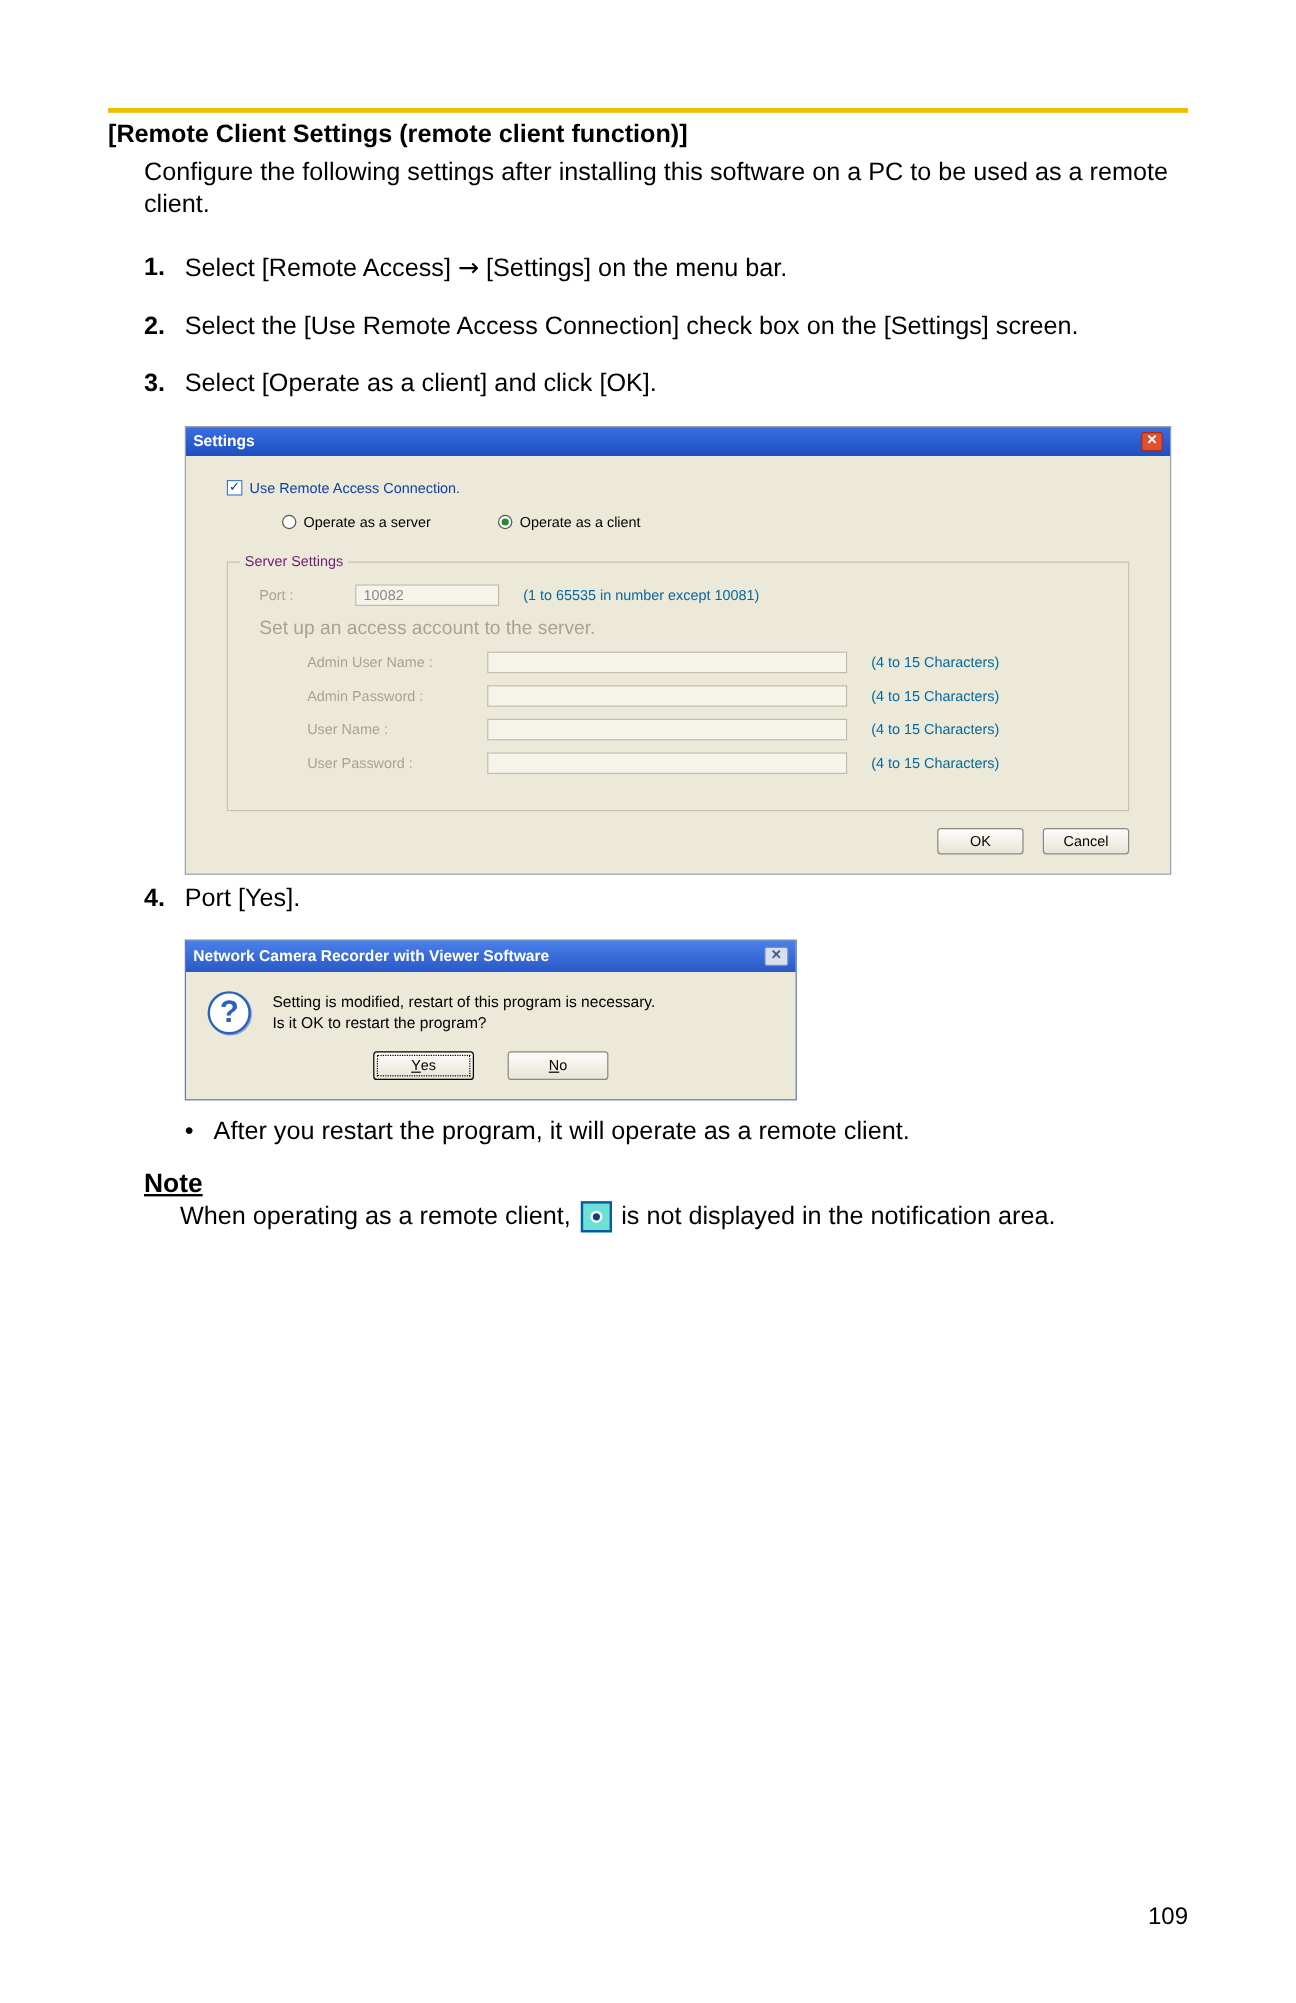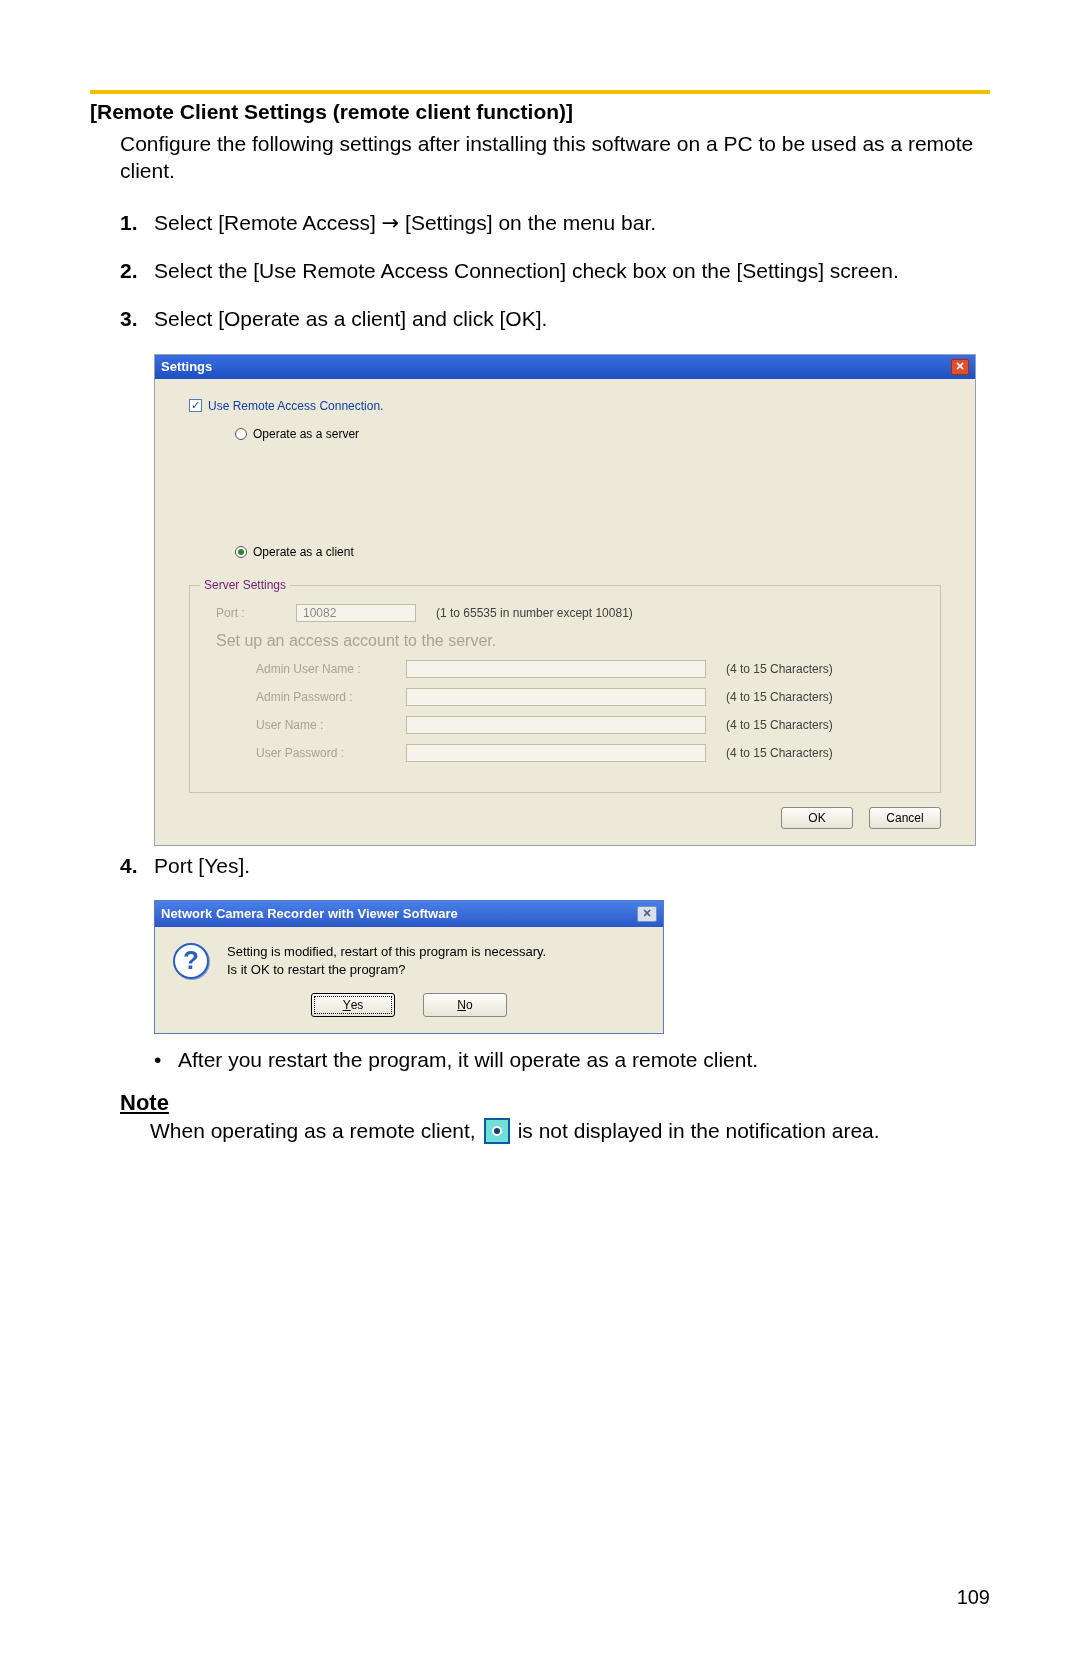--- a/index.html
+++ b/index.html
@@ -134,24 +134,23 @@
     display:flex; align-items:center; gap:6px;
     color: #1040a0;
     margin-bottom: 14px;
   }
   .cb {
     width:13px;height:13px;border:1px solid #4a7ac0;background:#fff;
     display:flex;align-items:center;justify-content:center;
     color:#1040a0;font-size:11px;line-height:1;
   }
   .radio-row {
-    display:flex; gap: 104px;
+    display:flex; gap: 56px;
     margin-left: 46px;
     margin-bottom: 26px;
-    flex-direction: column;
   }
   .radio-item { display:flex; align-items:center; gap:6px; font-size:12px;}
   .radio {
     width:12px;height:12px;border:1px solid #555;border-radius:50%;
     background:#fff; display:flex;align-items:center;justify-content:center;
   }
   .radio.sel::after{
     content:"";width:6px;height:6px;border-radius:50%;background:#2a8a2a;
   }
   .fieldset {
@@ -175,21 +174,21 @@
   }
   .form-row .lbl { width: 150px; text-align: left; font-size:12px; color:#a8a494;}
   .form-row .lbl.indent { margin-left: 40px; width: 140px;}
   .txt {
     border:1px solid #c0bcac;
     background:#f6f4ea;
     height:18px;
     width: 300px;
   }
   .txt.small { width: 120px; }
-  .hint { font-size:12px; color:#404040; margin-left:10px;}
+  .hint { font-size:12px; color:#0369a1; margin-left:10px;}
   .sub-note { font-size:16px; color:#a8a494; margin:8px 0 10px 0;}
   .btn-row {
     display:flex; justify-content:flex-end; gap:16px;
     margin-top: 14px;
   }
   .xp-btn {
     min-width: 72px;
     height: 22px;
     border: 1px solid #888;
     border-radius: 3px;

